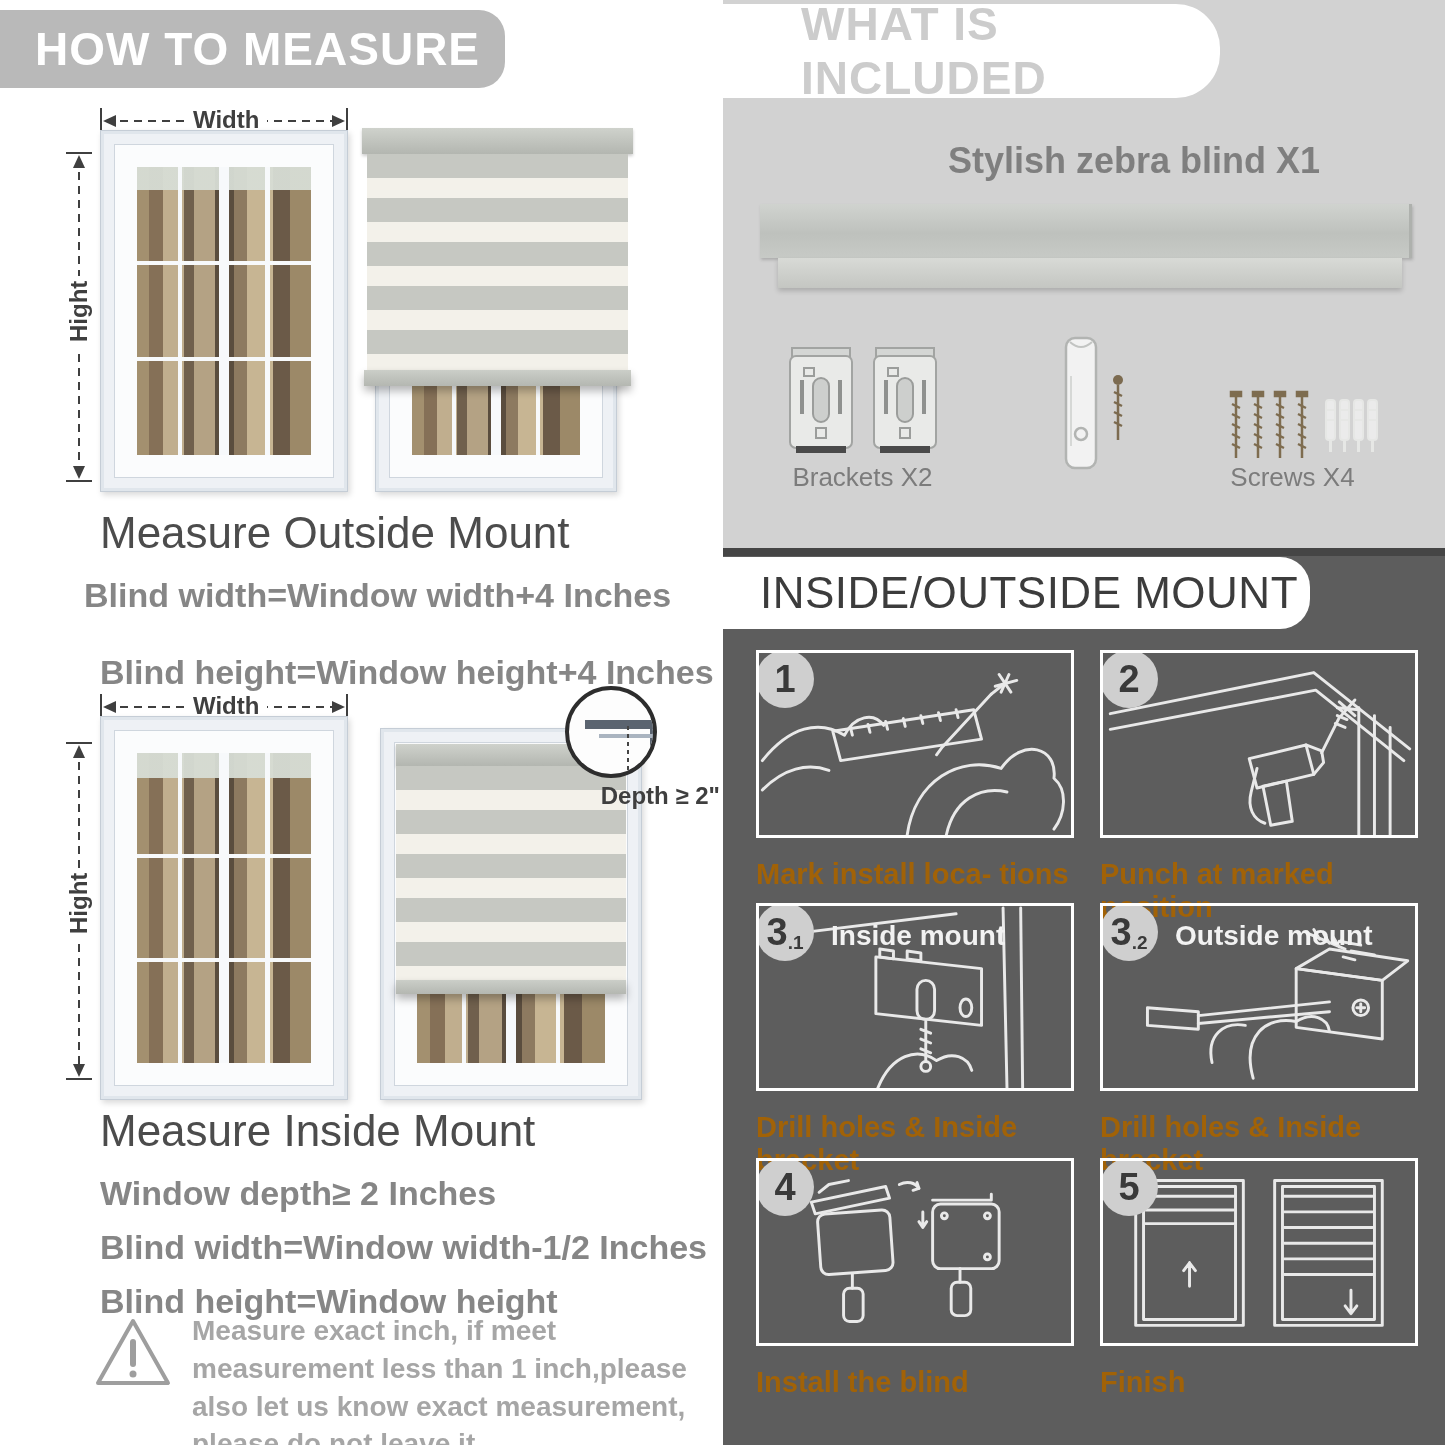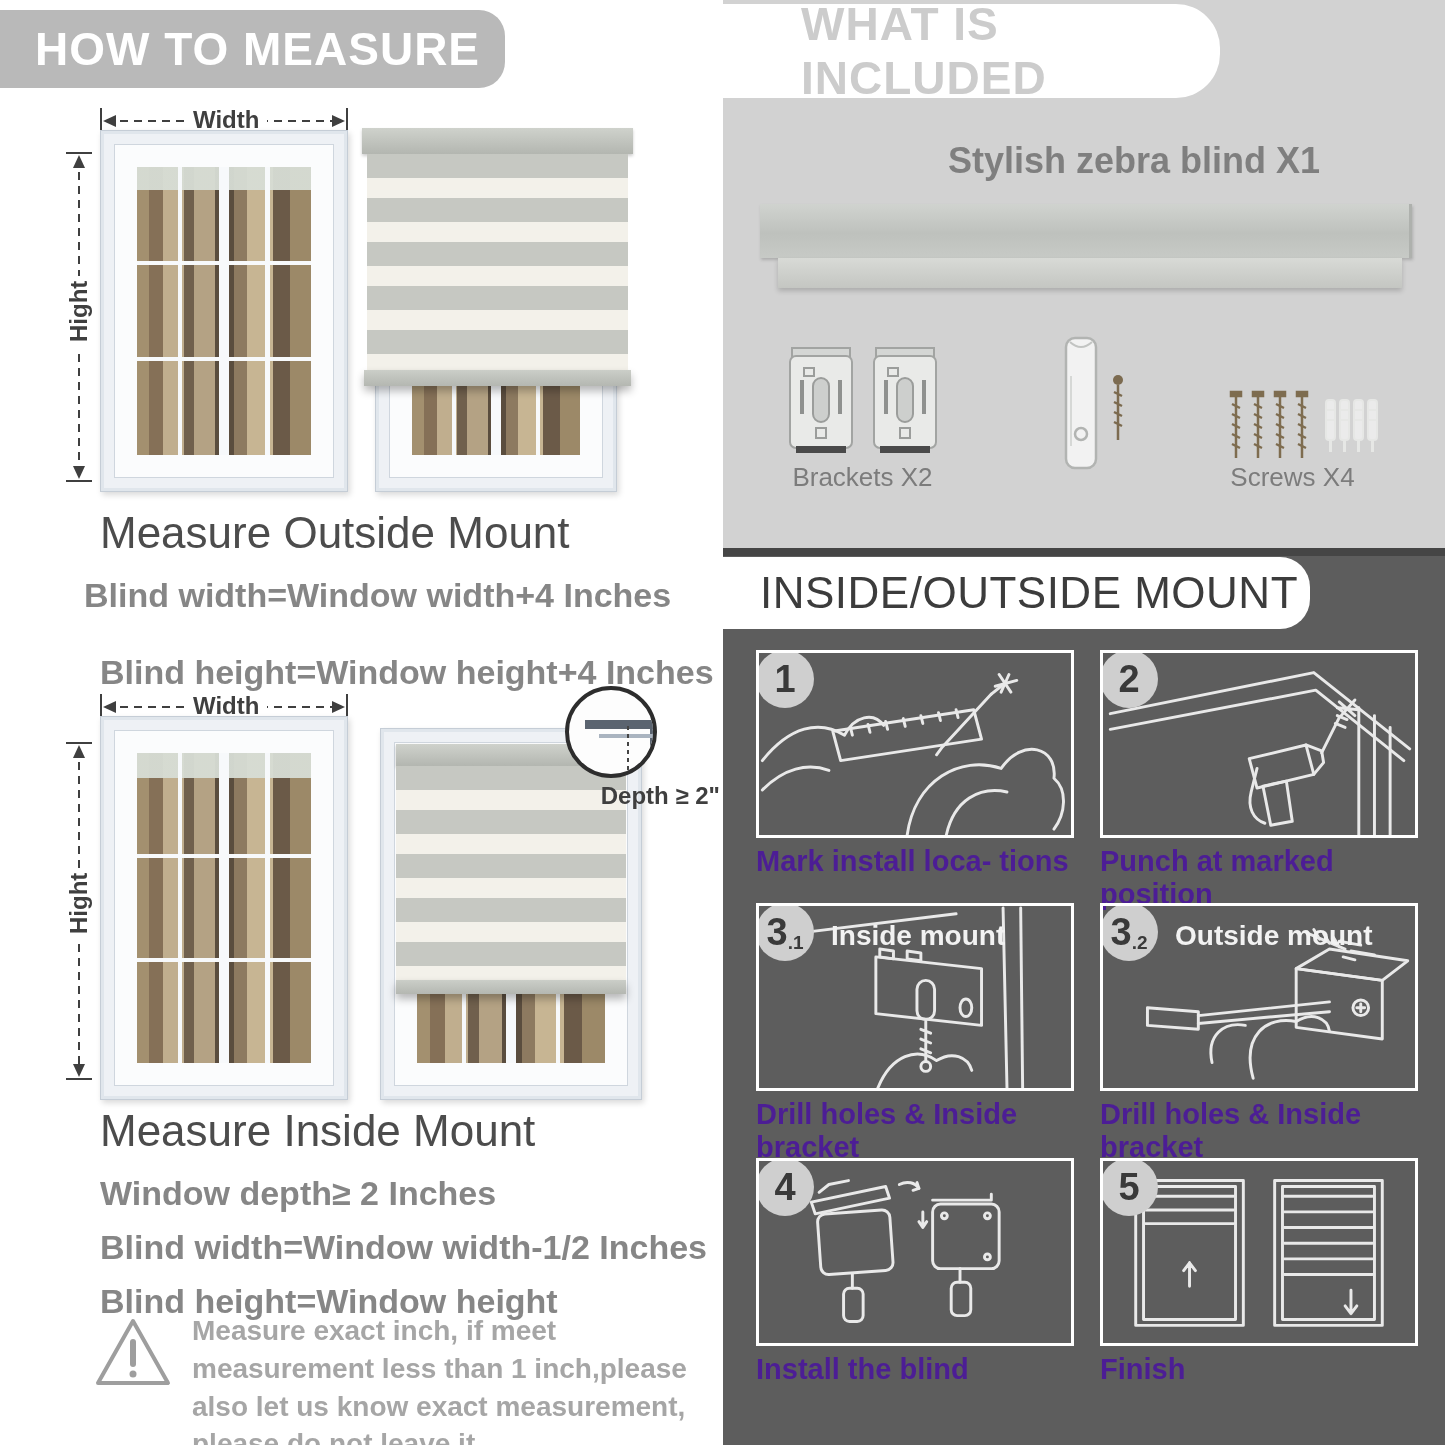--- a/index.html
+++ b/index.html
@@ -86,21 +86,21 @@
 
   
   .step{position:absolute;width:318px;}
   .step .panel{position:relative;height:188px;border:3px solid #ffffff;overflow:hidden;}
   .step .badge{position:absolute;top:-3px;left:-3px;width:58px;height:58px;border-radius:50%;
     background:#cfcfcf;display:flex;align-items:center;justify-content:center;
     color:#3a3a3a;font-weight:bold;font-size:38px;line-height:1;}
   .step .badge .ns{font-size:19px;align-self:flex-end;margin-bottom:9px;}
   .step .inner-label{position:absolute;top:14px;left:72px;color:#f2f2f2;
     font-size:28px;font-weight:bold;}
-  .step .caption{margin-top:7px;color:#4c1d95;font-size:29px;font-weight:bold;}
+  .step .caption{margin-top:20px;color:#a16207;font-size:29px;font-weight:bold;}
   .lineart{position:absolute;inset:0;width:100%;height:100%;}
   .lineart *{stroke:#e9e9e9;stroke-width:3;fill:none;stroke-linecap:round;stroke-linejoin:round;}
 </style>
 </head>
 <body>
 
 <div class="canvas">
 
   <div class="abs band-left">
     <span>HOW TO MEASURE</span>

